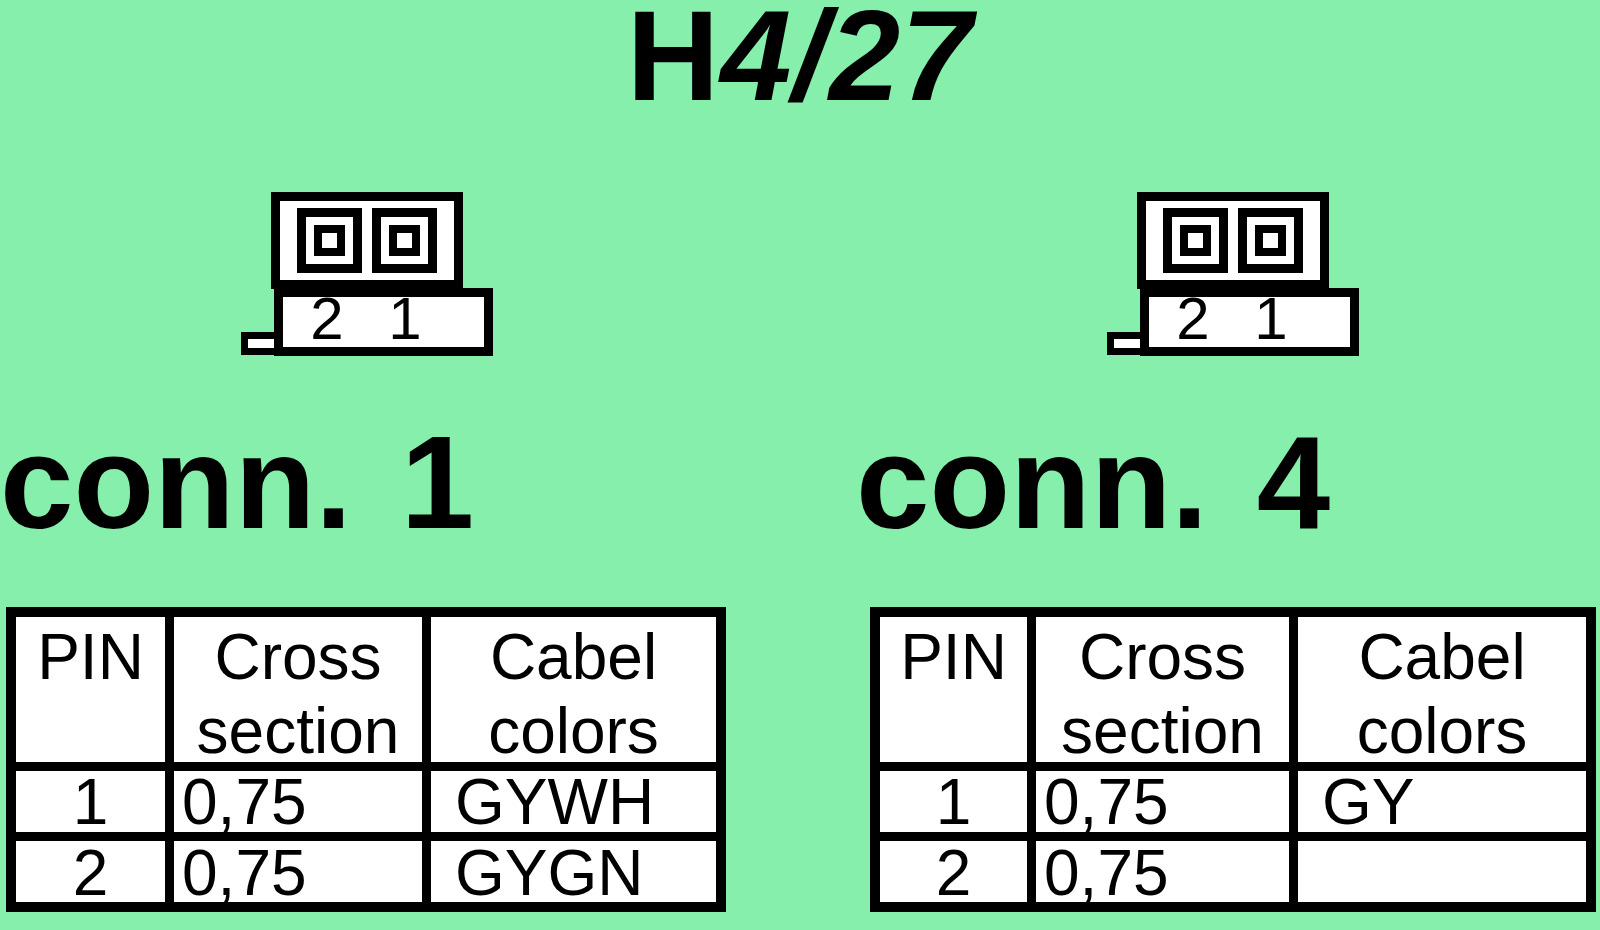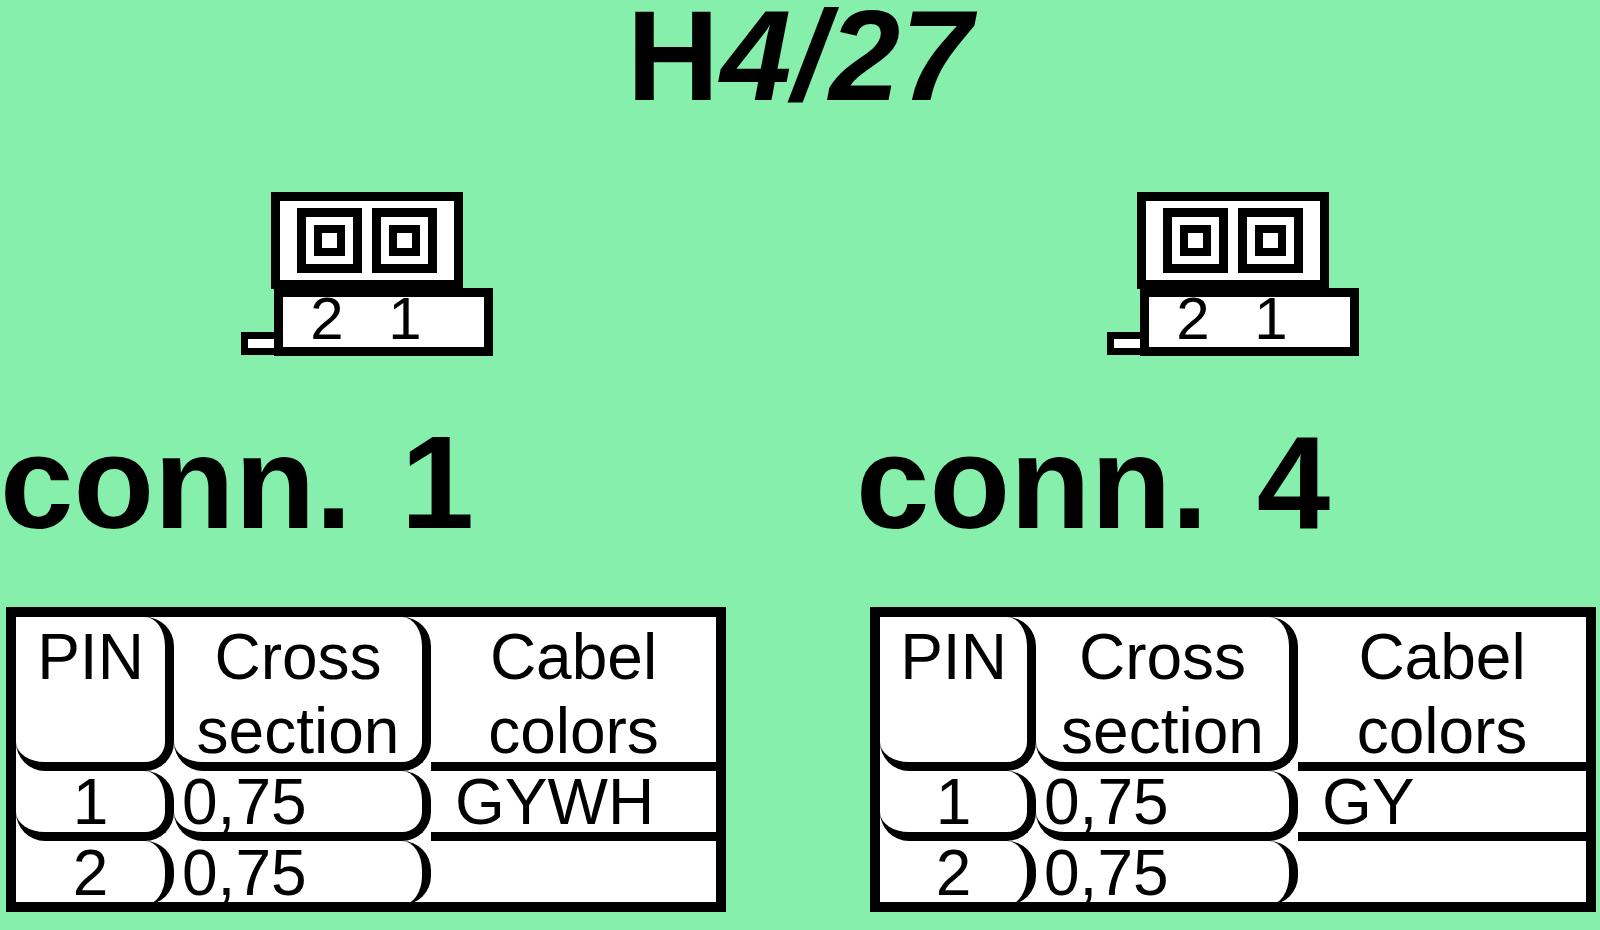--- a/index.html
+++ b/index.html
@@ -112,21 +112,21 @@
     box-sizing: border-box;
     background: #fff;
     display: grid;
     grid-template-rows: 154px 70px 1fr;
     font-size: 64px;
   }
   .ptable.t1 { left: 6px;   width: 720px; grid-template-columns: 158px 257px 1fr; }
   .ptable.t2 { left: 870px; width: 726px; grid-template-columns: 156px 262px 1fr; }
 
   .cell { border: 0 solid #000; box-sizing: border-box; min-width: 0; }
-  .cell.c1, .cell.c2 { border-right-width: 9px; border-radius: 29px; }
+  .cell.c1, .cell.c2 { border-right-width: 9px; }
   .cell.head, .cell.r1 { border-bottom-width: 9px; }
 
   .cell.head {
     text-align: center;
     padding-top: 3px;
     line-height: 74px;
   }
   .cell.num {
     display: flex;
     align-items: center;
@@ -194,20 +194,21 @@
       <div>Cabel</div>
       <div>colors</div>
     </div>
 
     <div class="cell r1 c1 num">1</div>
     <div class="cell r1 c2 val">0,75</div>
     <div class="cell r1 c3 val">GYWH</div>
 
     <div class="cell r2 c1 num">2</div>
     <div class="cell r2 c2 val">0,75</div>
+    <div class="cell r2 c3 val">GYGN</div>
   </div>
 
   <div class="ptable t2">
     <div class="cell head c1">
       <div>PIN</div>
       <div></div>
     </div>
     <div class="cell head c2">
       <div>Cross</div>
       <div>section</div>

